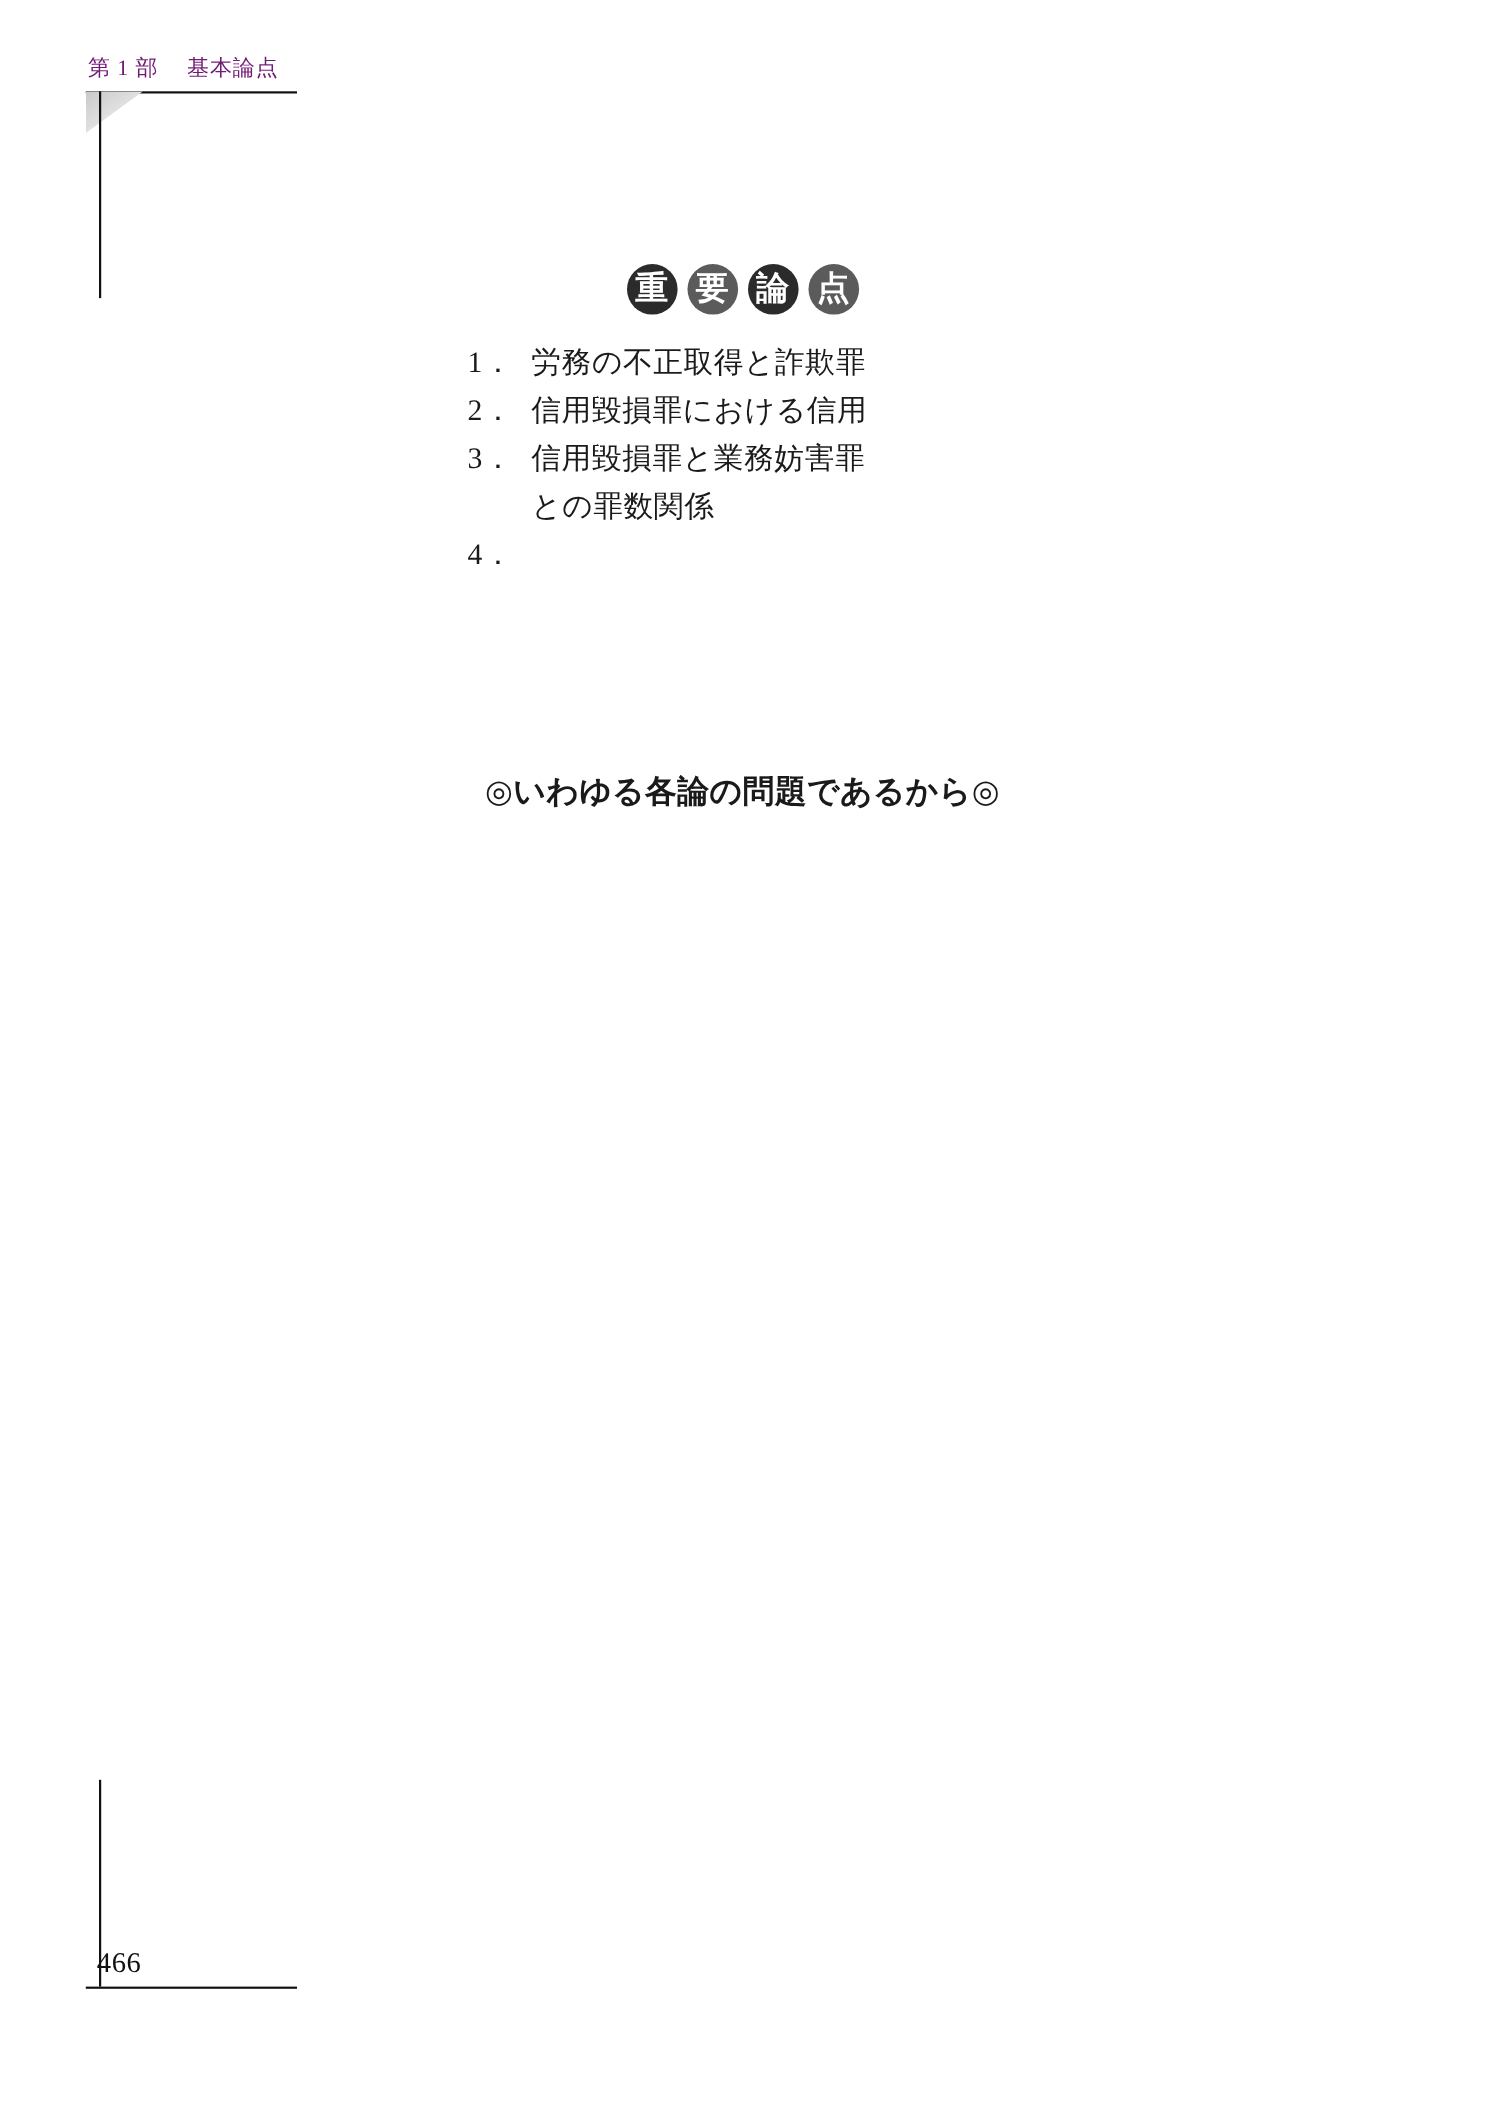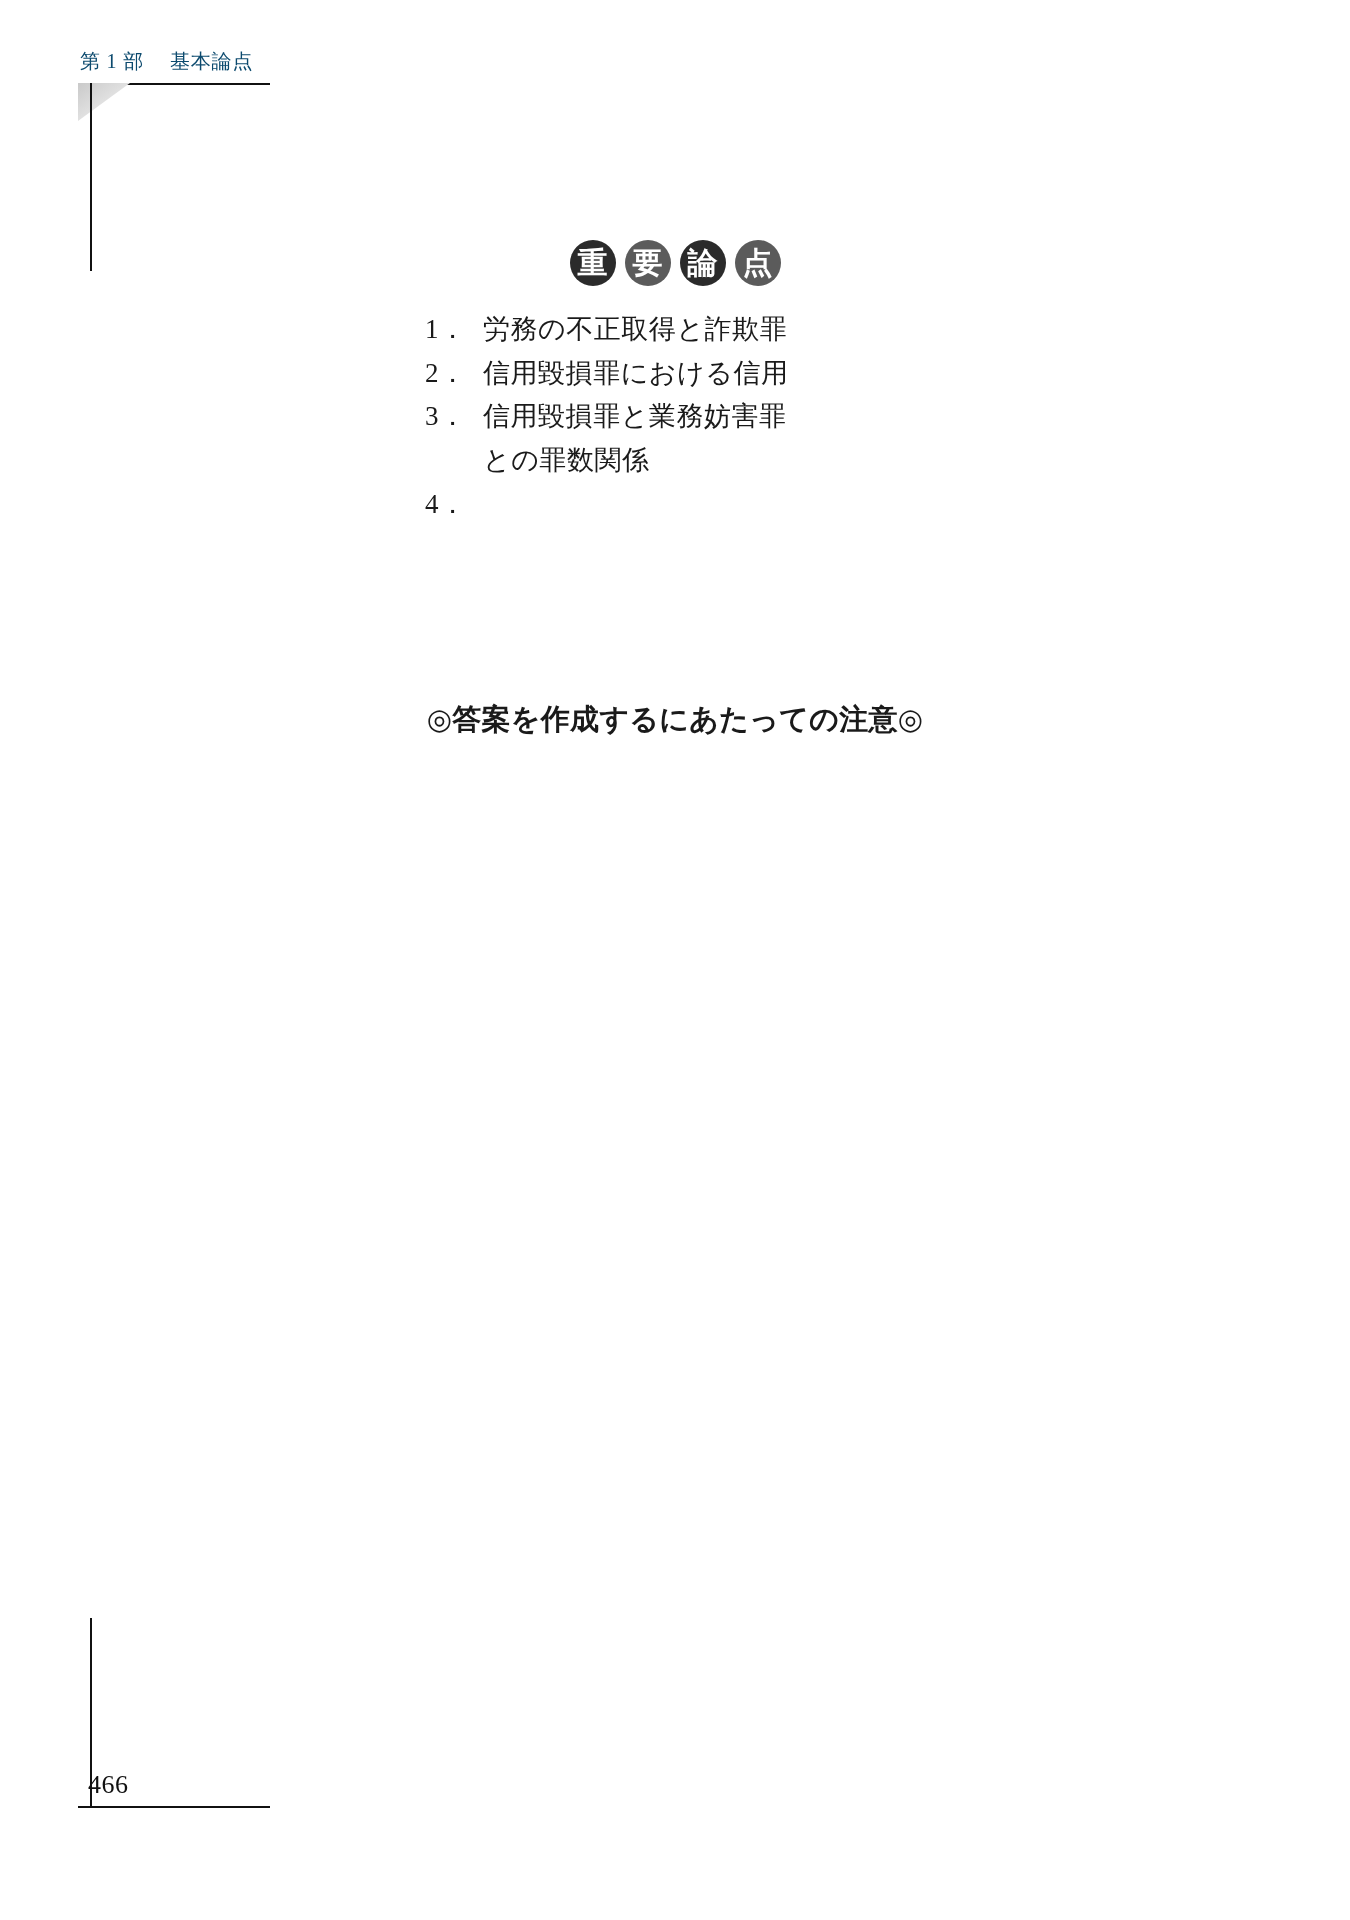--- a/index.html
+++ b/index.html
@@ -21,21 +21,21 @@
     inset: 0;
   }
 
   
   .running-head {
     position: absolute;
     top: 48px;
     left: 80px;
     font-size: 20px;
     letter-spacing: 0.04em;
-    color: #0c4a6e;
+    color: #701a75;
     white-space: nowrap;
   }
   .running-head .rh-sep {
     display: inline-block;
     width: 26px;
   }
   .running-head-rule {
     position: absolute;
     top: 83px;
     left: 78px;
@@ -216,20 +216,20 @@
         <div class="kp-cont">との罪数関係</div>
       </li>
       <li>
         <div class="kp-item">
           <span class="kp-num">4．</span>
         </div>
       </li>
     </ul>
   </div>
 
-  <div class="notice-heading">◎答案を作成するにあたっての注意◎</div>
+  <div class="notice-heading">◎いわゆる各論の問題であるから◎</div>
 
 
   <div class="spine-rule-bottom"></div>
   <div class="footer-rule"></div>
   <div class="page-number">466</div>
 
 </div>
 
 </body></html>

